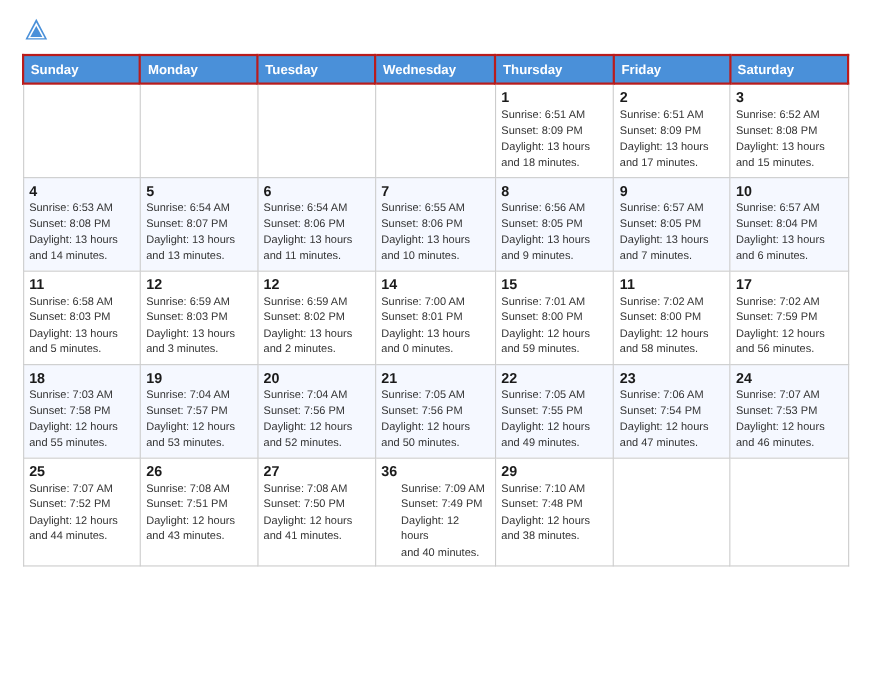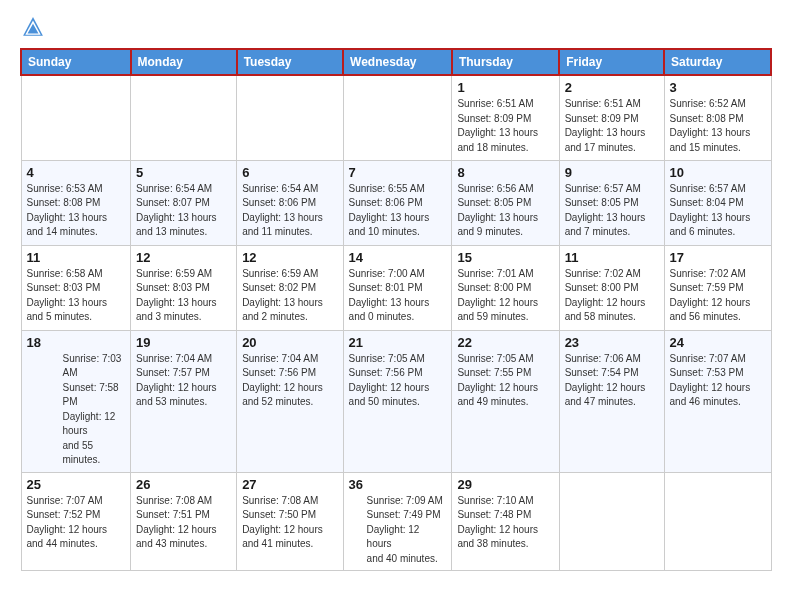--- a/index.html
+++ b/index.html
@@ -247,21 +247,21 @@
           <span class="day-num">17</span>
           <div class="day-detail" style="white-space: pre-line;">Sunrise: 7:02 AM
 Sunset: 7:59 PM
 Daylight: 12 hours
 and 56 minutes.</div>
         </td>
       </tr>
       <tr>
         <td>
           <span class="day-num">18</span>
-          <div class="day-detail" style="white-space: pre-line; margin-left: 36px;">Sunrise: 7:03 AM
+          <div class="day-detail" style="white-space: pre-line;">Sunrise: 7:03 AM
 Sunset: 7:58 PM
 Daylight: 12 hours
 and 55 minutes.</div>
         </td>
         <td>
           <span class="day-num">19</span>
           <div class="day-detail" style="white-space: pre-line;">Sunrise: 7:04 AM
 Sunset: 7:57 PM
 Daylight: 12 hours
 and 53 minutes.</div>

